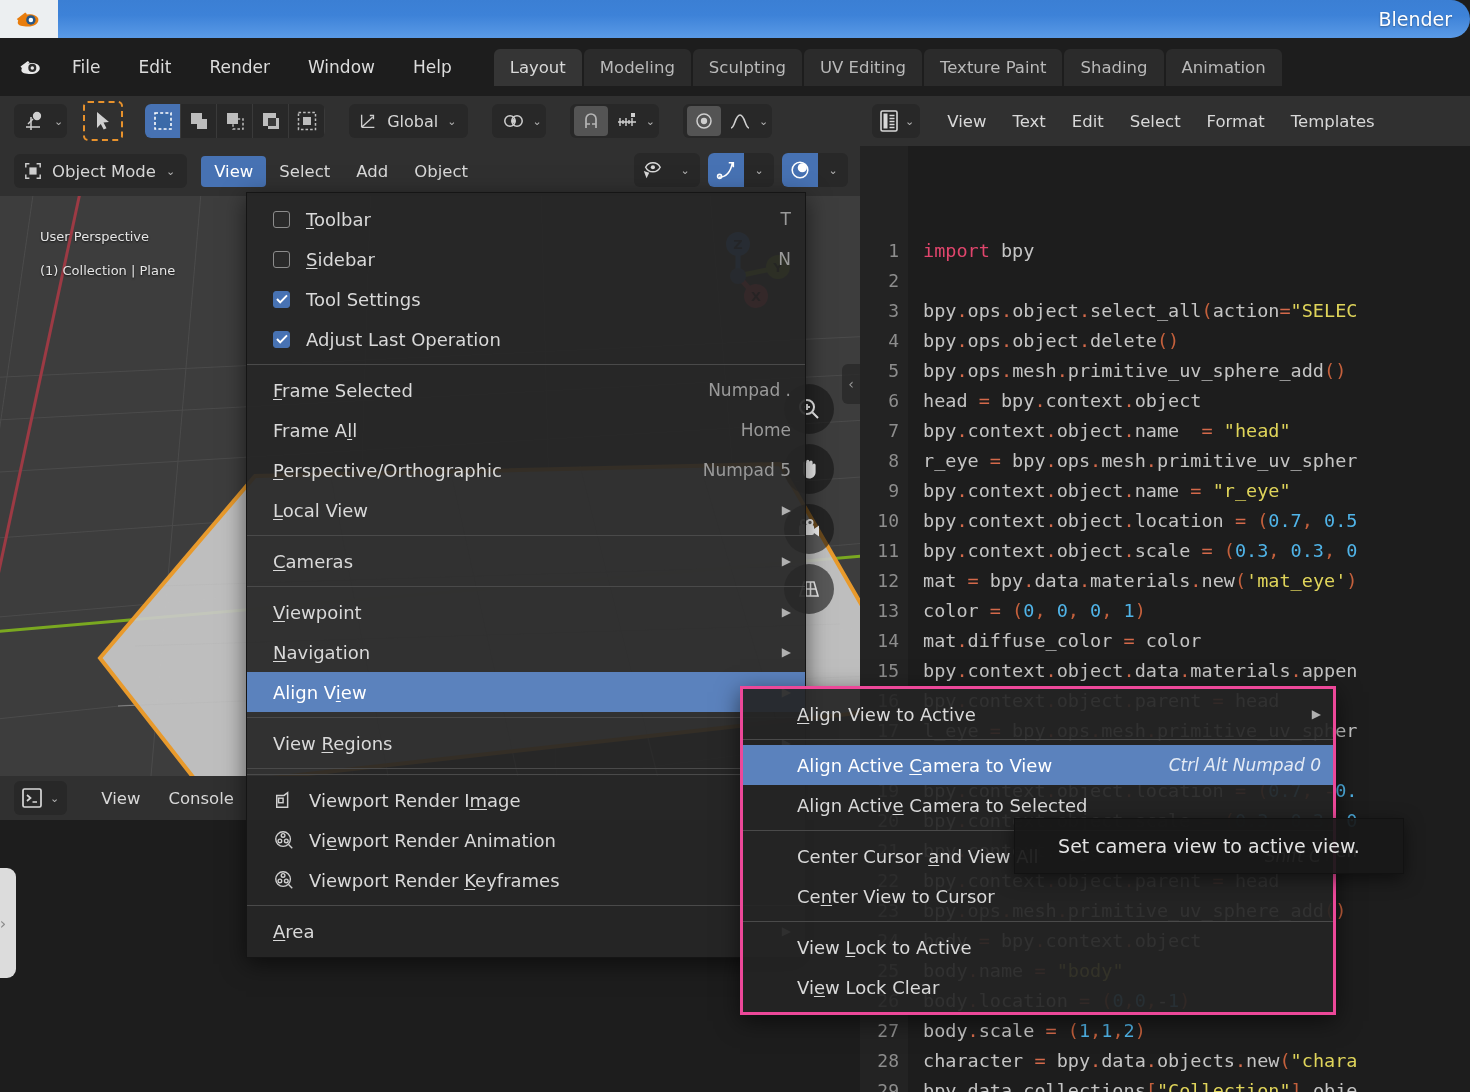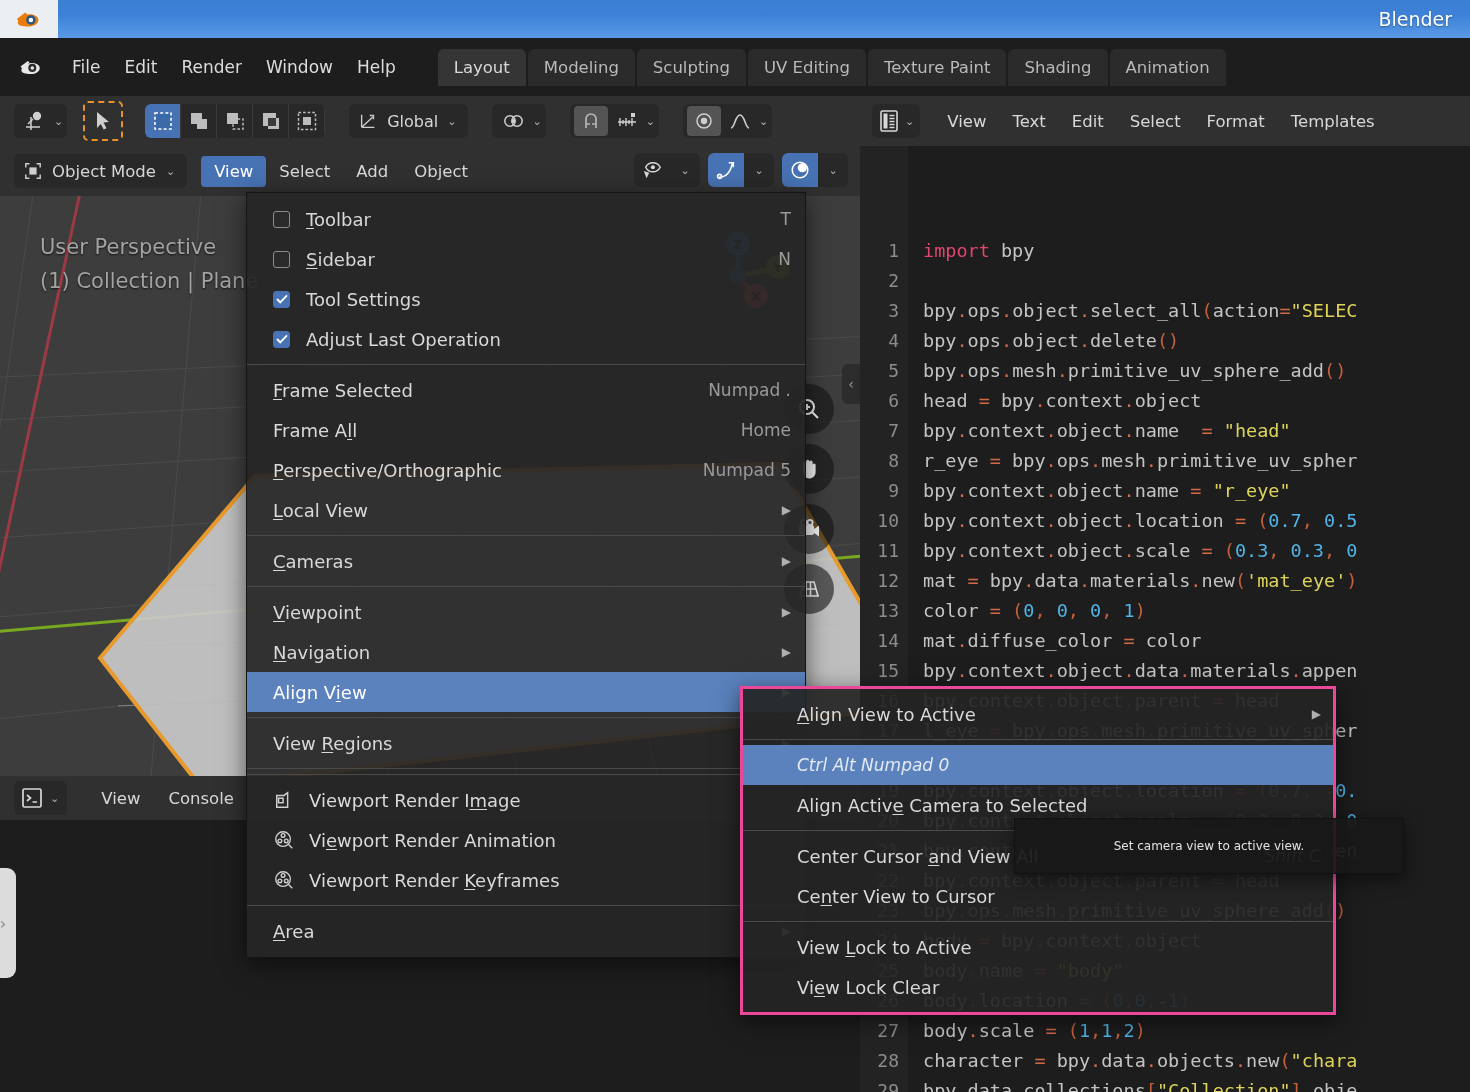--- a/index.html
+++ b/index.html
@@ -9,39 +9,39 @@
     background: #1d1d1d;
     font-family: "DejaVu Sans", sans-serif;
     -webkit-font-smoothing: antialiased;
   }
   #app { position: relative; width: 1470px; height: 1092px; overflow: hidden; }
 
   
   #titlebar {
     position: absolute; left: 0; top: 0; width: 1470px; height: 38px;
     background: linear-gradient(to bottom, #3b7fd4 0%, #3d82d8 40%, #5a9ae6 100%);
-    display: flex; align-items: center;
+    display: flex; align-items: center; border-radius: 19px;
   }
   #titlebar .tb-icon {
     width: 58px; height: 38px; background: #eceff1;
     display: flex; align-items: center; justify-content: center;
   }
   #titlebar .tb-title {
     position: absolute; right: 18px; top: 50%; transform: translateY(-50%);
     color: #ffffff; font-size: 19px; font-family: "DejaVu Sans", sans-serif;
     text-shadow: 0 1px 2px rgba(0,0,0,.35);
   }
 
   
   #topbar {
     position: absolute; left: 0; top: 38px; width: 1470px; height: 58px;
     background: #1d1d1d; display: flex; align-items: center;
   }
   .blender-logo { margin: 0 14px 0 16px; display: flex; align-items: center; }
-  .topmenu { display: flex; align-items: center; gap: 0; }
+  .topmenu { display: flex; align-items: center; gap: 14px; }
   .topmenu .mi {
     color: #dcdcdc; font-size: 17px; padding: 6px 12px; border-radius: 4px;
     cursor: default; white-space: nowrap;
   }
   .ws-tabs { display: flex; align-items: flex-end; margin-left: 30px; height: 72px; gap: 2px; }
   .ws-tab {
     color: #b9b9b9; font-size: 16.5px; padding: 9px 16px 9px 16px;
     background: #2b2b2b; border-radius: 6px 6px 0 0; align-self: center;
     white-space: nowrap; cursor: default;
   }
@@ -98,22 +98,22 @@
     color: #d8d8d8; font-size: 16.5px; padding: 6px 13px; border-radius: 4px; cursor: default;
   }
   .vp-menus .vm.active { background: #4772b3; color: #fff; }
   .vp-right { position: absolute; right: 0; top: 7px; display: flex; align-items: center; gap: 8px; }
   .vp-pill { display: flex; align-items: center; background: #282828; border-radius: 6px; height: 34px; }
   .vp-pill .ic { width: 36px; height: 34px; display: flex; align-items: center; justify-content: center; }
   .vp-pill .ic.on { background: #4772b3; border-radius: 6px 0 0 6px; }
   .vp-pill .dd { width: 30px; height: 34px; display: flex; align-items: center; justify-content: center; }
 
   .vp-overlay-text {
-    position: absolute; left: 40px; top: 74px; color: #a3a3a3; font-size: 21px;
-    line-height: 34px; text-shadow: 0 1px 2px rgba(0,0,0,.7); z-index: 3; pointer-events: none; margin-top: 10px;
+    position: absolute; left: 40px; top: 74px; color: #e5e5e5; font-size: 13px;
+    line-height: 34px; text-shadow: 0 1px 2px rgba(0,0,0,.7); z-index: 3; pointer-events: none;
   }
   #gizmo { position: absolute; right: 52px; top: 78px; width: 96px; height: 96px; z-index: 4; }
   #nav-btns { position: absolute; right: 26px; top: 238px; display: flex; flex-direction: column; gap: 10px; z-index: 4; }
   .nav-btn {
     width: 50px; height: 50px; border-radius: 50%; background: rgba(20,20,20,.60);
     display: flex; align-items: center; justify-content: center;
   }
   .sidebar-arrow {
     position: absolute; right: 0; top: 218px; width: 18px; height: 40px;
     background: rgba(40,40,40,.8); border-radius: 6px 0 0 6px;
@@ -209,21 +209,21 @@
   .smi .lbl { flex: 1; white-space: nowrap; }
   .smi .sc { color: #a4a4a4; font-size: 17px; font-style: italic; }
   .smi.sel .sc { color: #e3eaf5; }
   .smi .arr { color: #b0b0b0; font-size: 12px; margin-left: 10px; }
 
   
   #tooltip {
     position: absolute; left: 1014px; top: 818px; width: 390px; height: 56px;
     background: rgba(24,24,24,.93); border: 1px solid #121212;
     display: flex; align-items: center; justify-content: center;
-    color: #e2e2e2; font-size: 12px; z-index: 45; box-shadow: 0 5px 18px rgba(0,0,0,.5);
+    color: #e2e2e2; font-size: 19px; z-index: 45; box-shadow: 0 5px 18px rgba(0,0,0,.5);
   }
 </style>
 </head>
 <body>
 
 <div id="app">
 
   <div id="titlebar">
     <div class="tb-icon">
       <svg width="30" height="30" viewBox="0 0 32 32">
@@ -646,20 +646,21 @@
   </div>
 
   <div id="submenu">
     <div id="submenu-items">
         <div class="smi">
           <span class="lbl"><span class="u">A</span>lign View to Active</span>
           <span class="arr">▶</span>
         </div>
         <div class="vm-sep"></div>
         <div class="smi sel">
+          <span class="lbl">Align Active <span class="u">C</span>amera to View</span>
           <span class="sc">Ctrl Alt Numpad 0</span>
         </div>
         <div class="smi">
           <span class="lbl">Align Activ<span class="u">e</span> Camera to Selected</span>
         </div>
         <div class="vm-sep"></div>
         <div class="smi">
           <span class="lbl">Center Cursor <span class="u">a</span>nd View All</span>
           <span class="sc">Shift C</span>
         </div>

